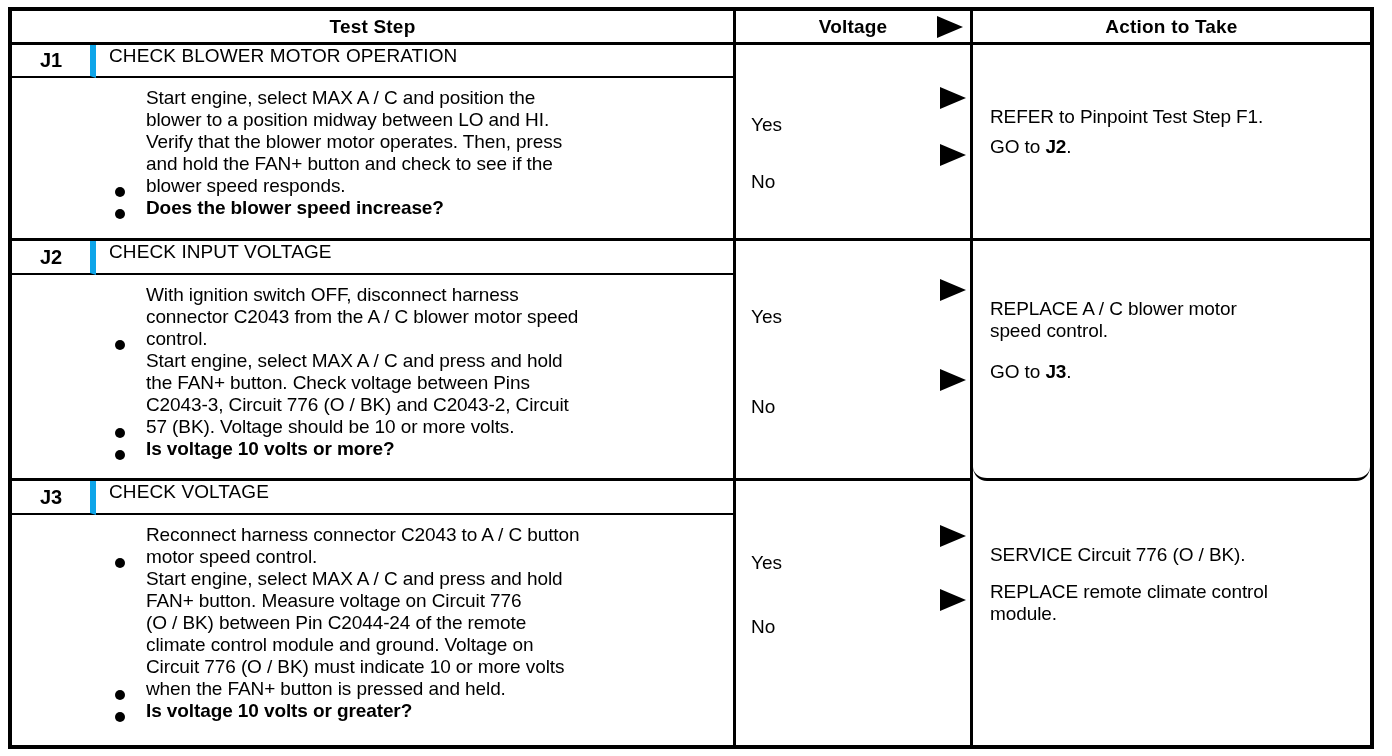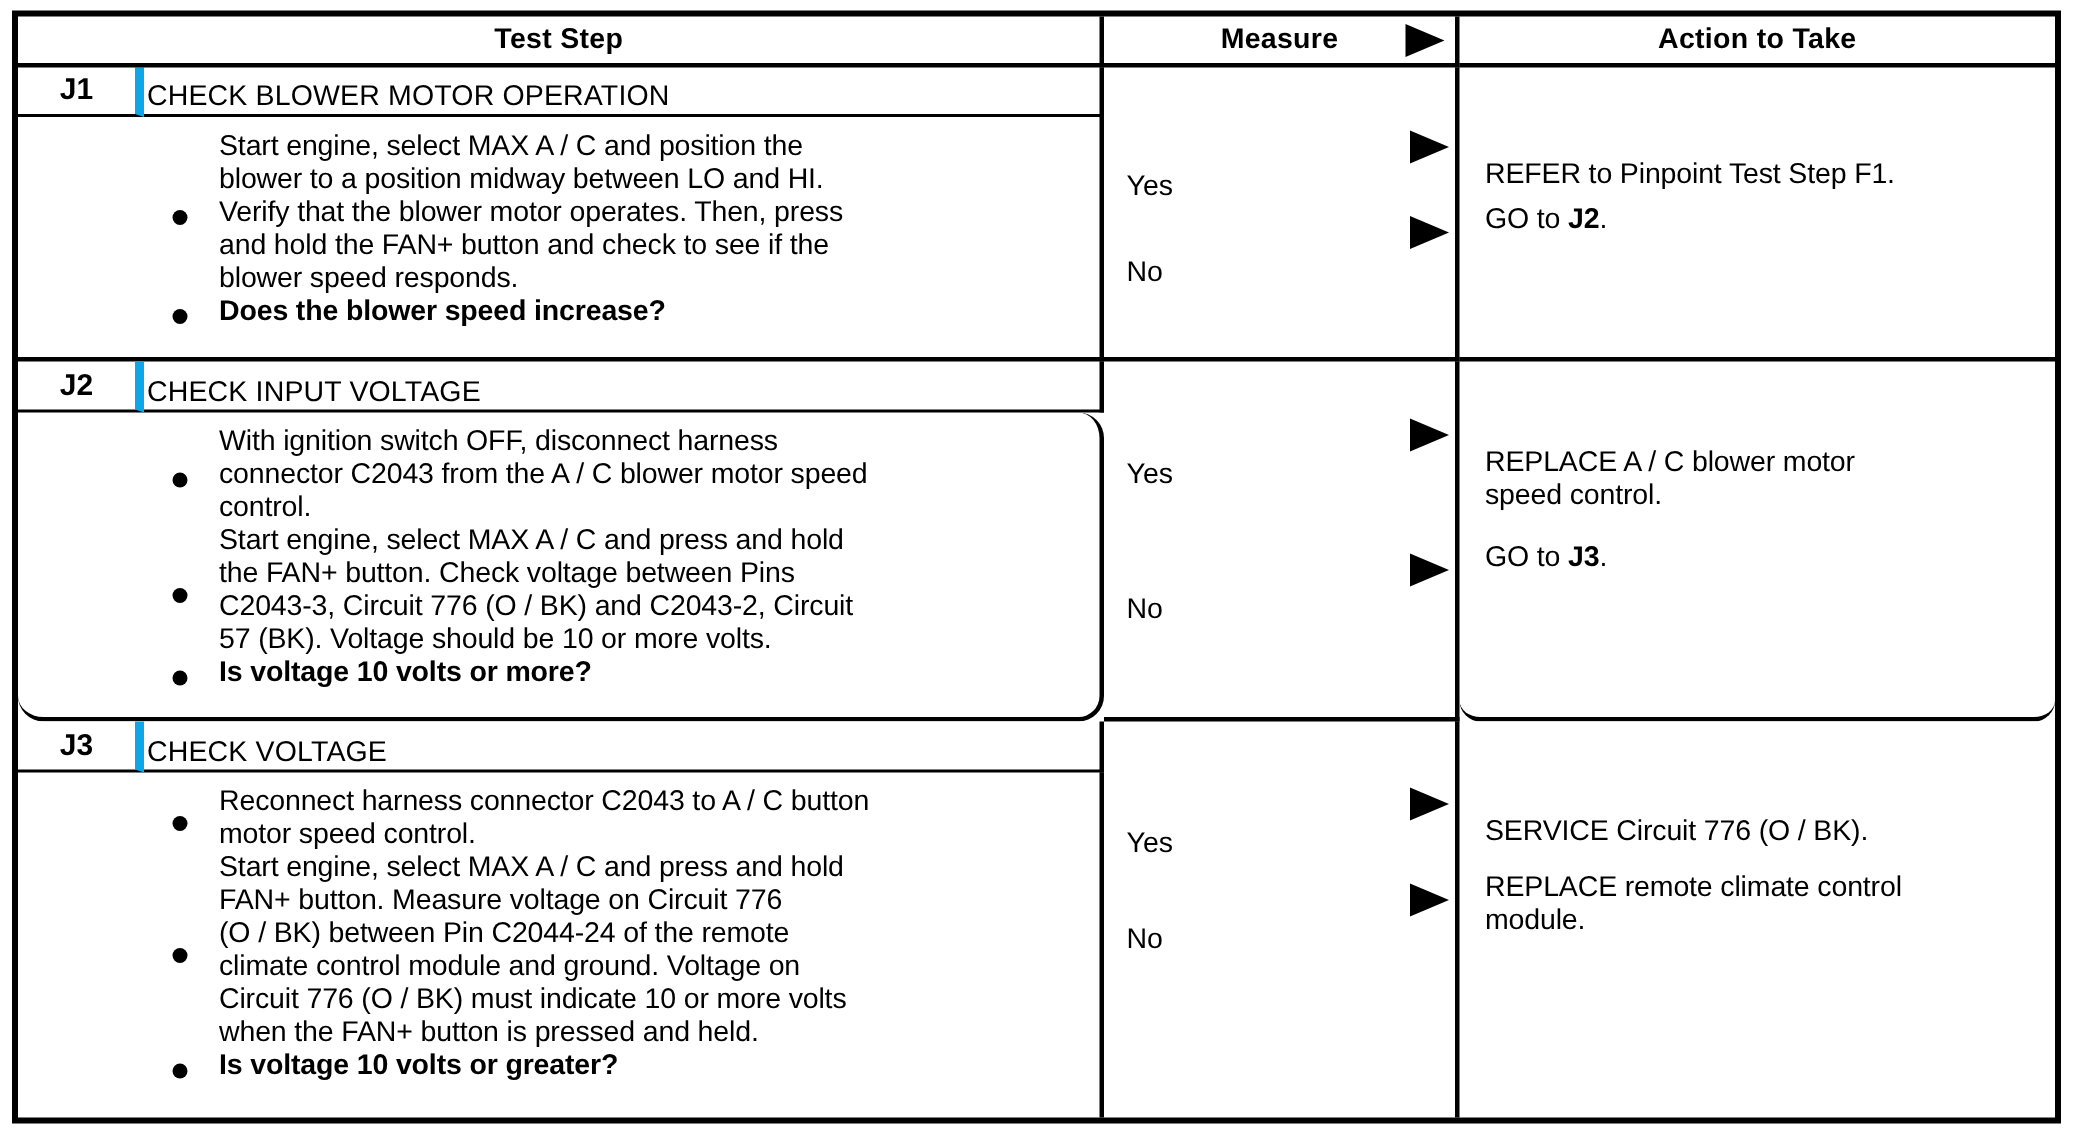--- a/index.html
+++ b/index.html
@@ -21,25 +21,25 @@
   .bb2{border-bottom:2px solid #000;}
   .bb3{border-bottom:3px solid #000;}
 
   
   .hdr{display:flex;align-items:center;justify-content:center;
        font-weight:bold;font-size:19px;letter-spacing:.2px;position:relative;}
 
   
   .num{display:flex;align-items:center;justify-content:center;
        font-weight:bold;font-size:20px;}
-  .ttl{display:flex;align-items:flex-end;padding-left:2px;font-size:19px;letter-spacing:.1px;}
+  .ttl{display:flex;align-items:flex-start;padding-left:13px;font-size:19px;letter-spacing:.1px;}
 
   
   .body{padding-top:9px;}
-  .bullet{display:flex;align-items:center;font-size:19px;line-height:22px;}
+  .bullet{display:flex;align-items:flex-end;font-size:19px;line-height:22px;}
   .dot{flex:0 0 10px;height:10px;border-radius:50%;background:#000;
        margin:6px 21px 0 103px;}
   .txt{white-space:pre-line;letter-spacing:-0.1px;}
   .bullet.q .txt{font-weight:bold;}
 
   
   .res{font-size:19px;line-height:22px;padding-left:15px;}
   .res-line{display:flex;align-items:flex-start;}
   .res-line .lbl{flex:1;margin-top:27px;}
   .tri{width:0;height:0;border-top:11px solid transparent;
@@ -58,21 +58,21 @@
 </head>
 <body>
 
 <div class="sheet">
   <div class="tbl">
 
     <div class="cell hdr bb3 br3" style="grid-column:1/3;grid-row:1;">
       <span>Test Step</span>
     </div>
     <div class="cell hdr bb3 br3" style="grid-column:3;grid-row:1;">
-      <span>Measure</span>
+      <span>Voltage</span>
       <span class="tri"></span>
     </div>
     <div class="cell hdr bb3" style="grid-column:4;grid-row:1;">
       <span>Action to Take</span>
     </div>
 
     <div class="cell num br2 bb2" style="grid-column:1;grid-row:2;">
       <span>J1</span>
     </div>
     <div class="cell ttl bb2 br3" style="grid-column:2;grid-row:2;">
@@ -106,21 +106,21 @@
       <div class="act-entry"><span>REFER to Pinpoint Test Step F1.</span><b></b><span></span></div>
       <div class="act-entry actgap-j1"><span>GO to </span><b>J2</b><span>.</span></div>
     </div>
 
     <div class="cell num br2 bb2" style="grid-column:1;grid-row:4;">
       <span>J2</span>
     </div>
     <div class="cell ttl bb2 br3" style="grid-column:2;grid-row:4;">
       <span>CHECK INPUT VOLTAGE</span>
     </div>
-    <div class="cell body br3 bb3" style="grid-column:1/3;grid-row:5;border-radius:17px;">
+    <div class="cell body br3 bb3" style="grid-column:1/3;grid-row:5;">
       <div class="bullet">
         <span class="dot"></span>
         <span class="txt">With ignition switch OFF, disconnect harness
 connector C2043 from the A / C blower motor speed
 control.</span>
       </div>
       <div class="bullet">
         <span class="dot"></span>
         <span class="txt">Start engine, select MAX A / C and press and hold
 the FAN+ button. Check voltage between Pins

